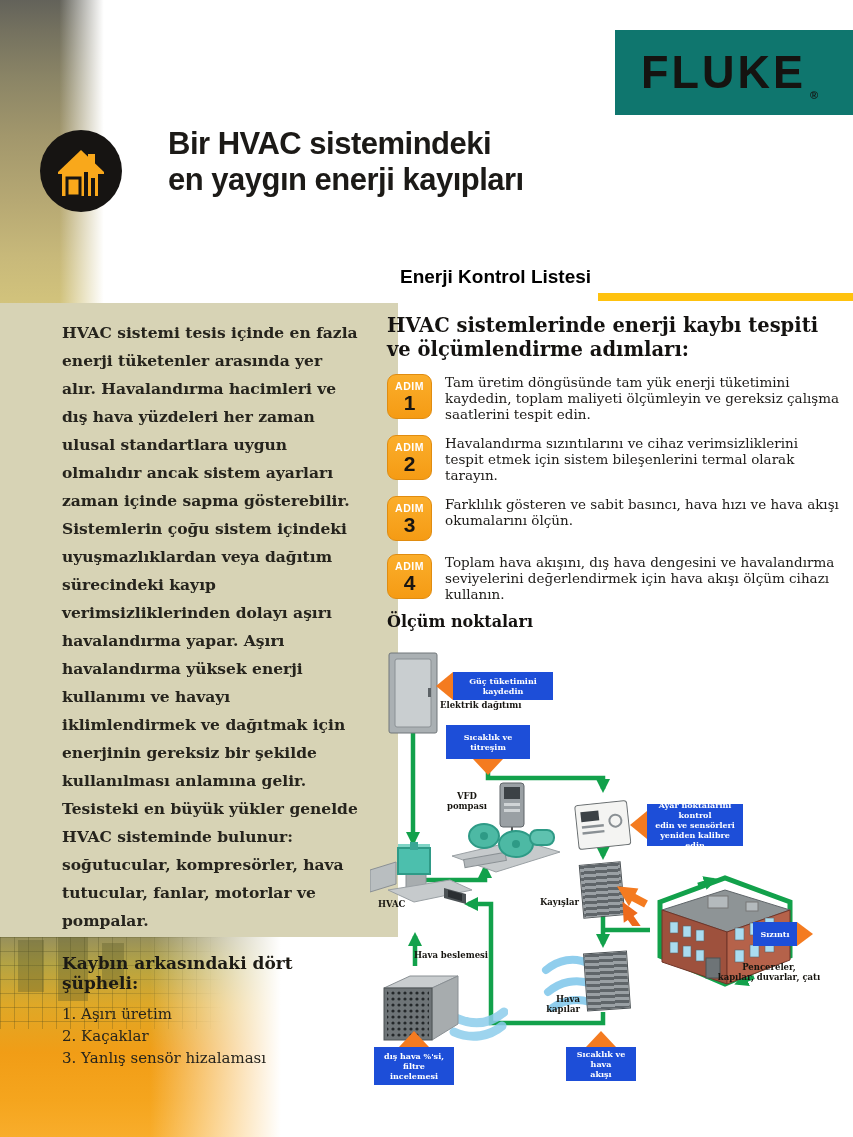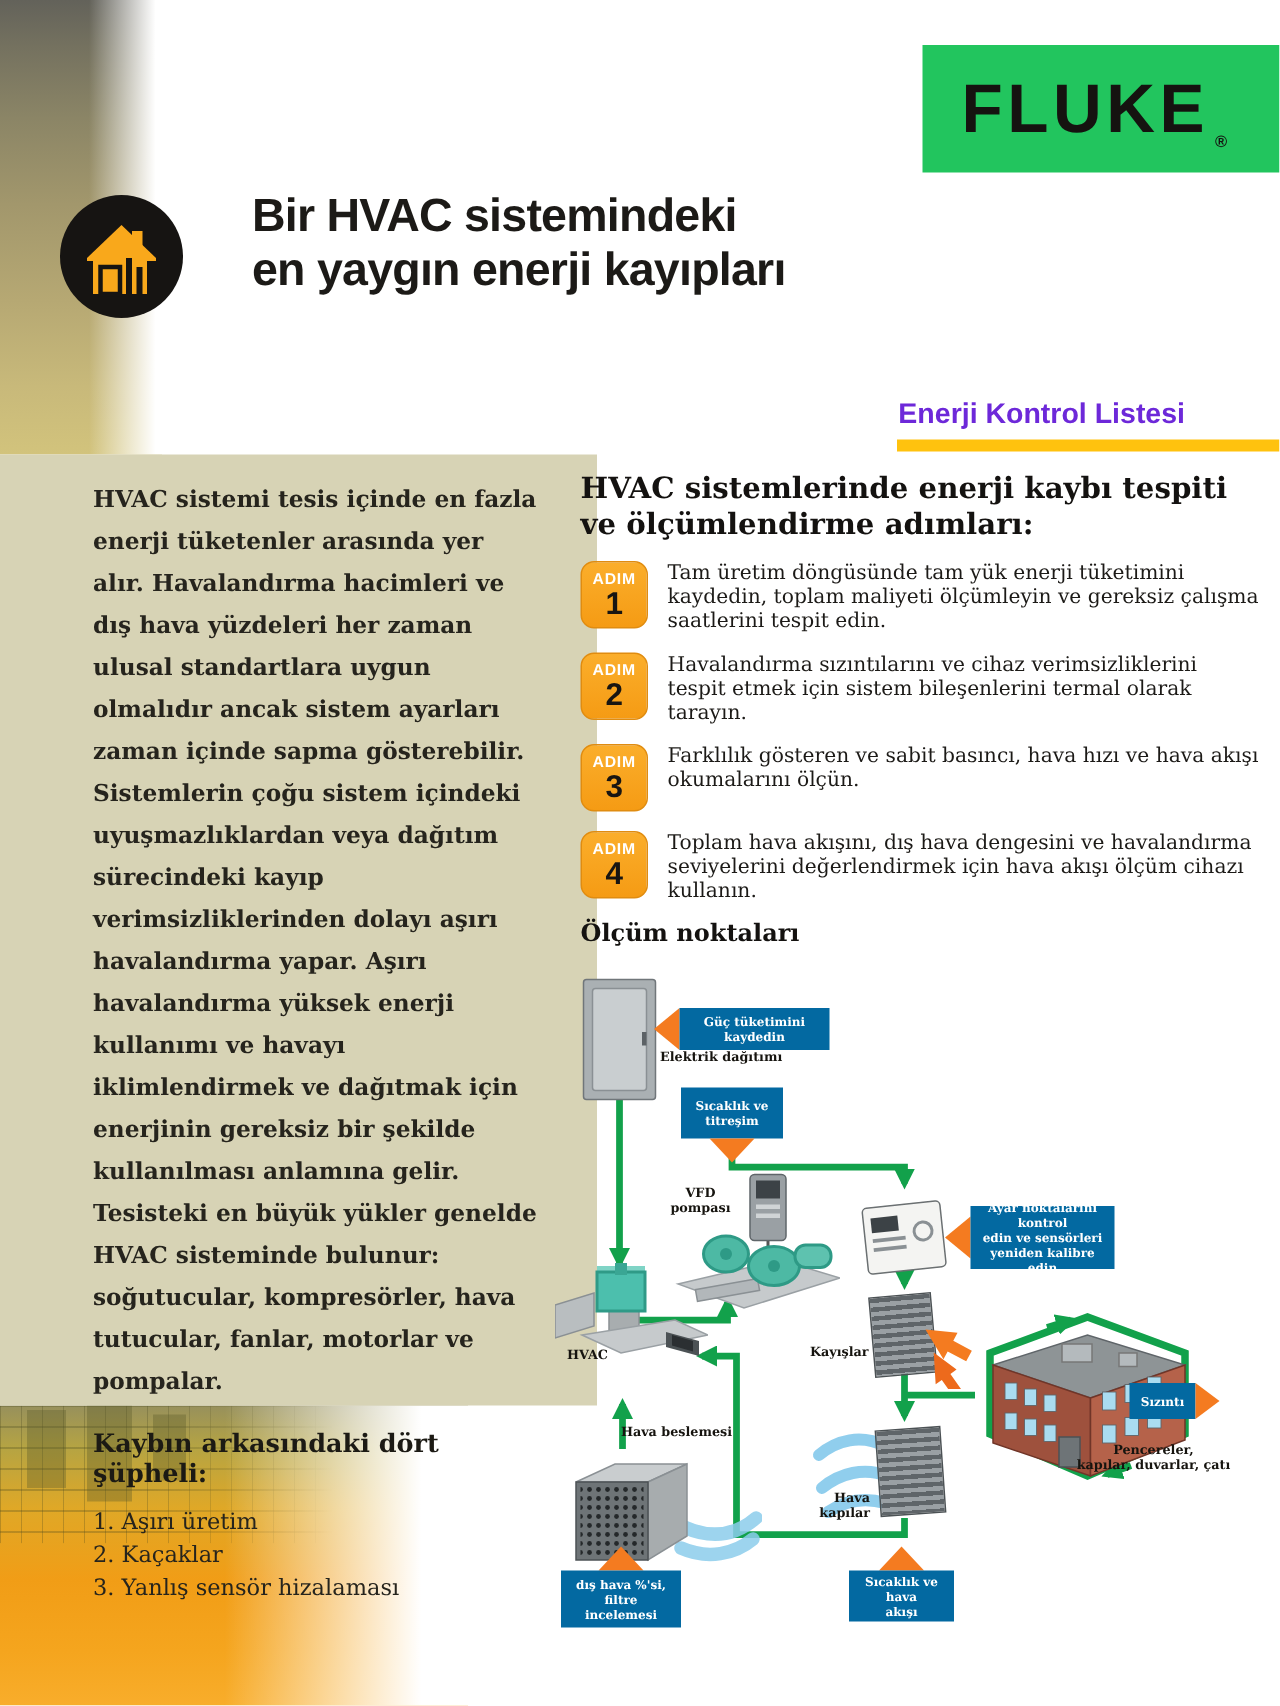--- a/index.html
+++ b/index.html
@@ -19,29 +19,29 @@
       linear-gradient(to bottom,#97905c 0%,#b5a443 14%,#dfa827 34%,#f19d16 58%,#f5a51e 82%,#f8ad2b 100%);}
   .tex-grid{left:0;top:0;width:75%;height:46%;position:absolute;
     background:
       repeating-linear-gradient(to right, rgba(70,70,30,.28) 0 1px, transparent 1px 14px),
       repeating-linear-gradient(to bottom, rgba(70,70,30,.28) 0 1px, transparent 1px 14px);
     -webkit-mask-image:linear-gradient(to right,#000 40%,transparent 95%);
     mask-image:linear-gradient(to right,#000 40%,transparent 95%);}
   .tex-block{position:absolute;background:rgba(90,88,40,.35);}
 
   
-  .logo-box{left:615px;top:30px;width:238px;height:85px;background:#22c55e;
+  .logo-box{left:615px;top:30px;width:238px;height:85px;background:#0f766e;
     display:flex;align-items:center;justify-content:flex-start;padding-left:26px;box-sizing:border-box;}
   .logo-text{font-weight:900;font-size:45px;letter-spacing:3px;color:#151310;
     font-family:"Liberation Sans",sans-serif;transform:scaleY(1.02);}
   .logo-reg{font-size:11px;font-weight:700;color:#151310;align-self:flex-end;margin:0 0 14px 4px;}
   .page-title{left:168px;top:126px;width:430px;font-weight:800;font-size:31px;line-height:36px;
     color:#1c1a17;letter-spacing:-.5px;}
   .icon-circle{left:40px;top:130px;}
-  .ekl-text{left:400px;top:266px;width:390px;text-align:right;font-weight:700;font-size:19px;color:#6d28d9;}
+  .ekl-text{left:400px;top:266px;width:390px;font-weight:700;font-size:19px;color:#000000;}
   .ekl-bar{left:598px;top:293px;width:255px;height:8px;background:#FFC20E;}
 
   
   .beige{left:0;top:303px;width:398px;height:634px;background:#D7D3B5;box-sizing:border-box;
     padding:16px 40px 0 62px;font-family:"DejaVu Serif","Liberation Serif",serif;color:#26241d;}
   .beige p{margin:0 0 18px 0;font-size:15.5px;font-weight:700;line-height:28px;}
   .beige h3{margin:0 0 10px 0;font-size:17px;font-weight:700;color:#1c1a14;}
   .plist{margin:0 0 20px 0;font-size:15px;line-height:22px;font-weight:400;}
   .plist div{margin:0;}
 
@@ -58,21 +58,21 @@
   .step-text{margin-left:13px;font-size:13.5px;line-height:16px;color:#1c1a17;width:396px;}
 
   .olcum-heading{left:387px;top:612px;font-family:"DejaVu Serif","Liberation Serif",serif;
     font-size:16px;font-weight:700;color:#141210;}
 
   
   svg.pipes{left:0;top:0;position:absolute;pointer-events:none;}
   .dlabel{position:absolute;font-family:"DejaVu Serif","Liberation Serif",serif;
     font-weight:700;font-size:8.5px;line-height:10px;color:#16140f;}
   .co{position:absolute;display:flex;align-items:center;}
-  .co-box{background:#0369a1;color:#fff;font-family:"DejaVu Serif","Liberation Serif",serif;
+  .co-box{background:#1d4ed8;color:#fff;font-family:"DejaVu Serif","Liberation Serif",serif;
     font-weight:700;font-size:8px;line-height:10px;text-align:center;
     display:flex;align-items:center;justify-content:center;padding:4px 6px;box-sizing:border-box;}
   .tri-l{width:0;height:0;border-top:14px solid transparent;border-bottom:14px solid transparent;
     border-right:17px solid #F47B20;}
   .tri-r{width:0;height:0;border-top:12px solid transparent;border-bottom:12px solid transparent;
     border-left:16px solid #F47B20;}
   .co-v{position:absolute;display:flex;flex-direction:column;align-items:center;}
   .tri-d{width:0;height:0;border-left:15px solid transparent;border-right:15px solid transparent;
     border-top:16px solid #F47B20;}
   .tri-u{width:0;height:0;border-left:15px solid transparent;border-right:15px solid transparent;
@@ -195,21 +195,21 @@
   </svg>
 </div>
 <div class="dlabel" style="left:440px;top:700px;width:120px;">Elektrik dağıtımı</div>
 
 <div class="co" style="left:436px;top:672px;">
   <div class="tri-l"></div>
   <div class="co-box" style="width:100px;height:28px;">Güç tüketimini kaydedin</div>
 </div>
 
 <div class="co-v" style="left:454px;top:725px;width:68px;">
-  <div class="co-box pre" style="width:68px;height:34px;">Sıcaklık ve
+  <div class="co-box pre" style="width:84px;height:34px;">Sıcaklık ve
 titreşim</div>
   <div class="tri-d"></div>
 </div>
 
 <div class="dlabel pre" style="left:442px;top:791px;width:50px;text-align:center;">VFD
 pompası</div>
 <div class="abs" style="left:498px;top:782px;">
   <svg width="28" height="66" viewBox="0 0 28 66">
     <line x1="14" y1="44" x2="14" y2="64" stroke="#555" stroke-width="2"></line>
     <rect x="2" y="1" width="24" height="44" rx="3" fill="#9aa0a4" stroke="#5f6569"></rect>

